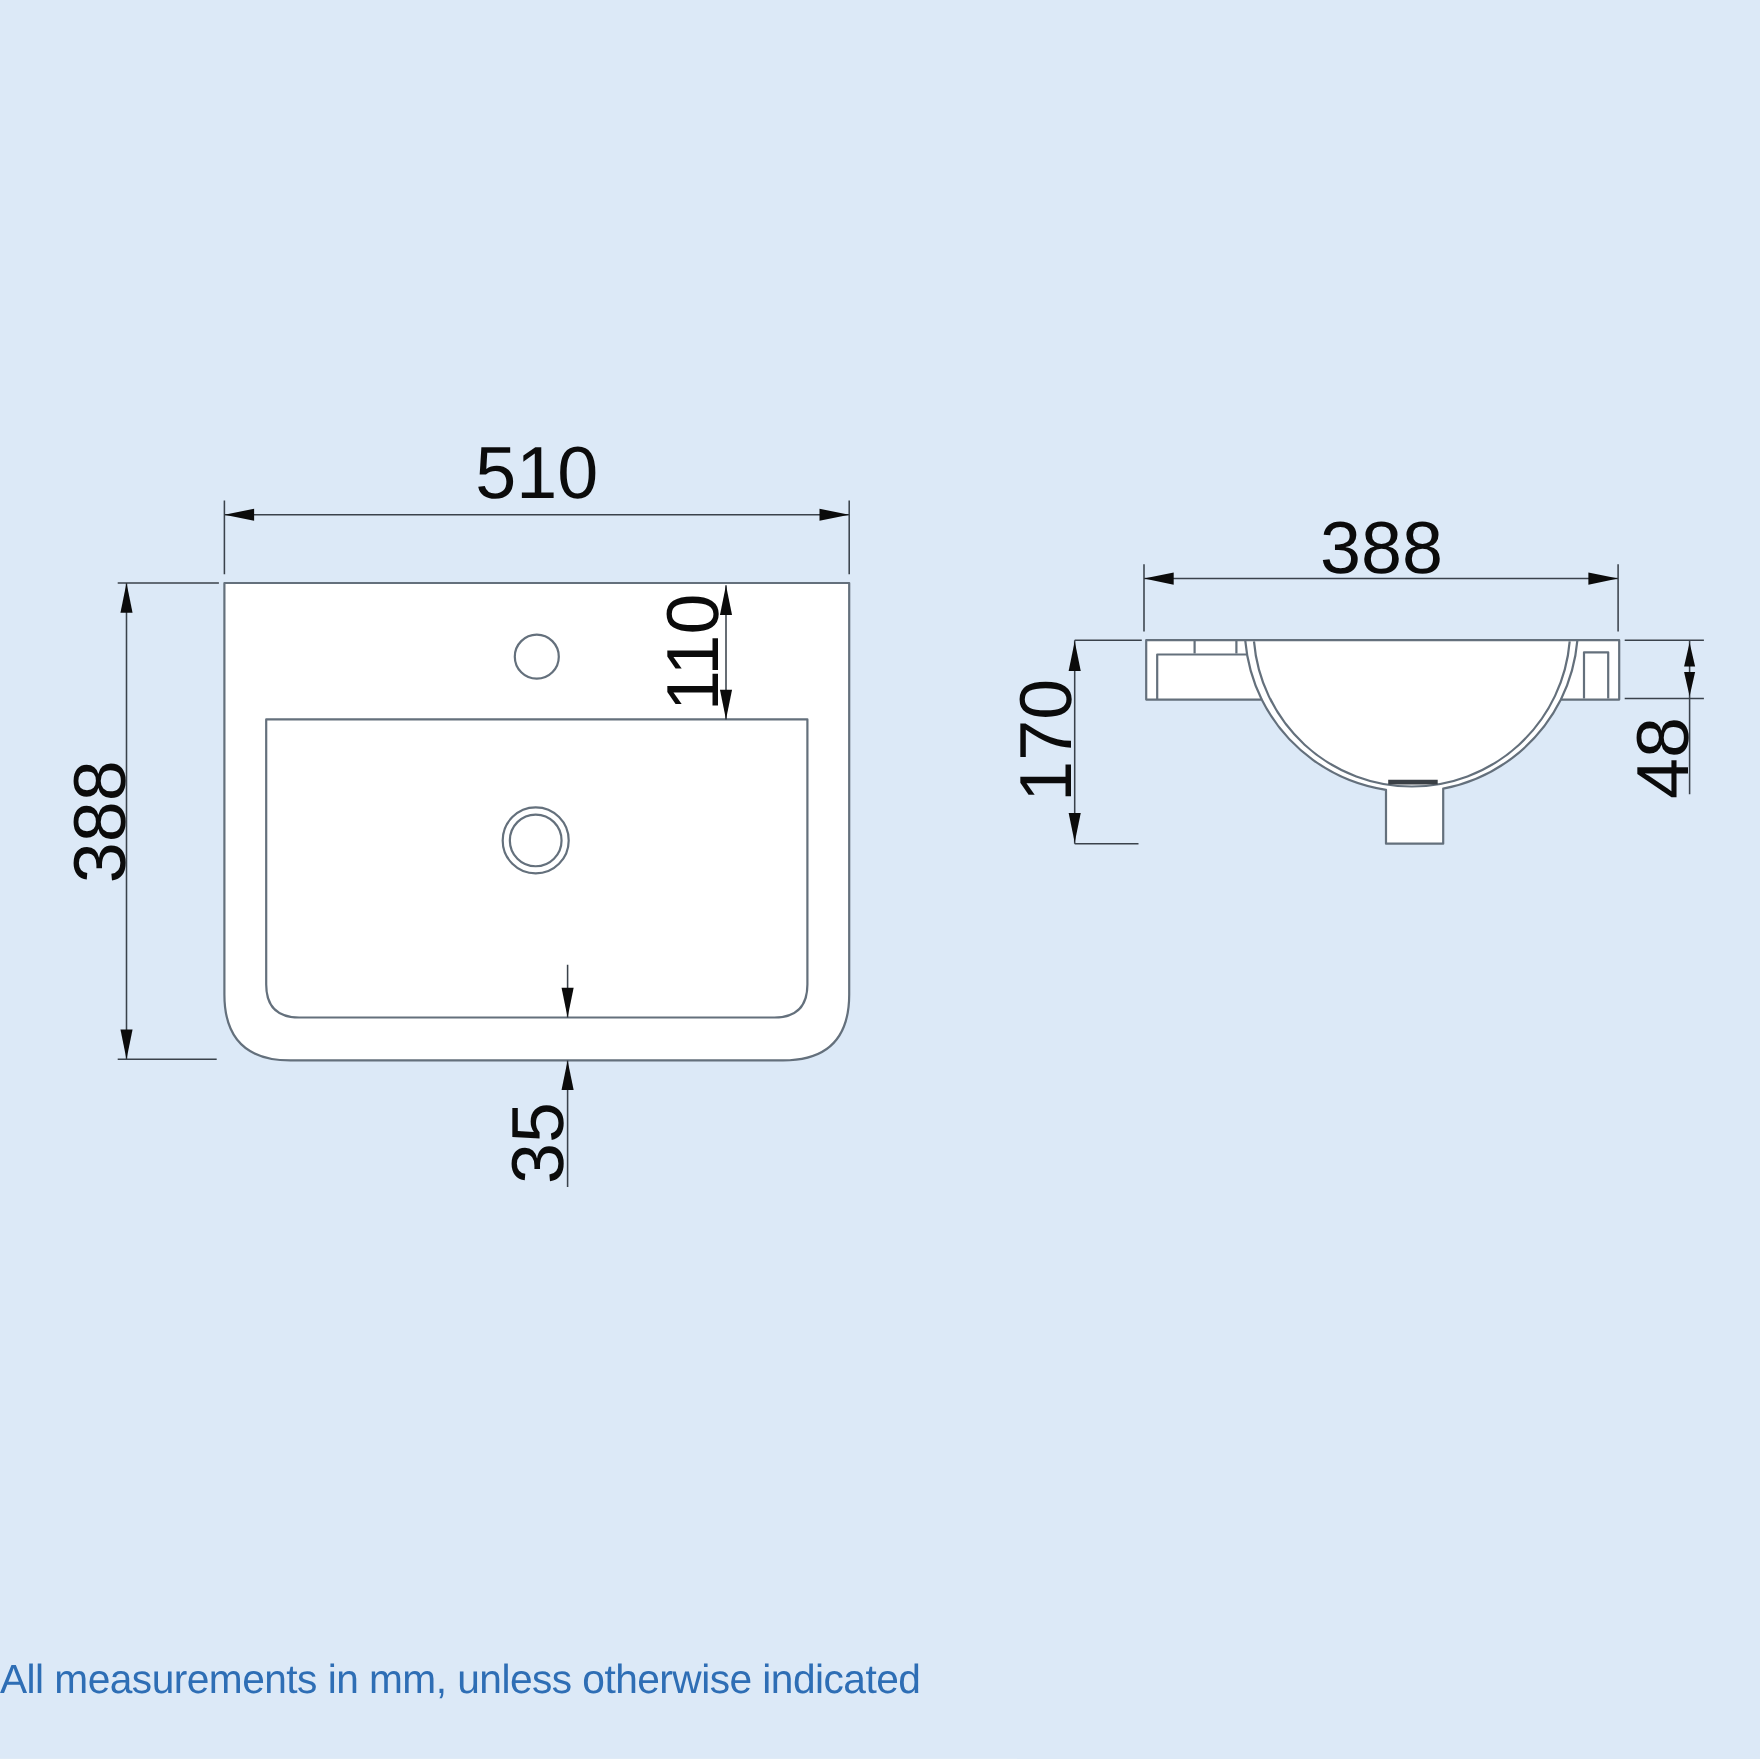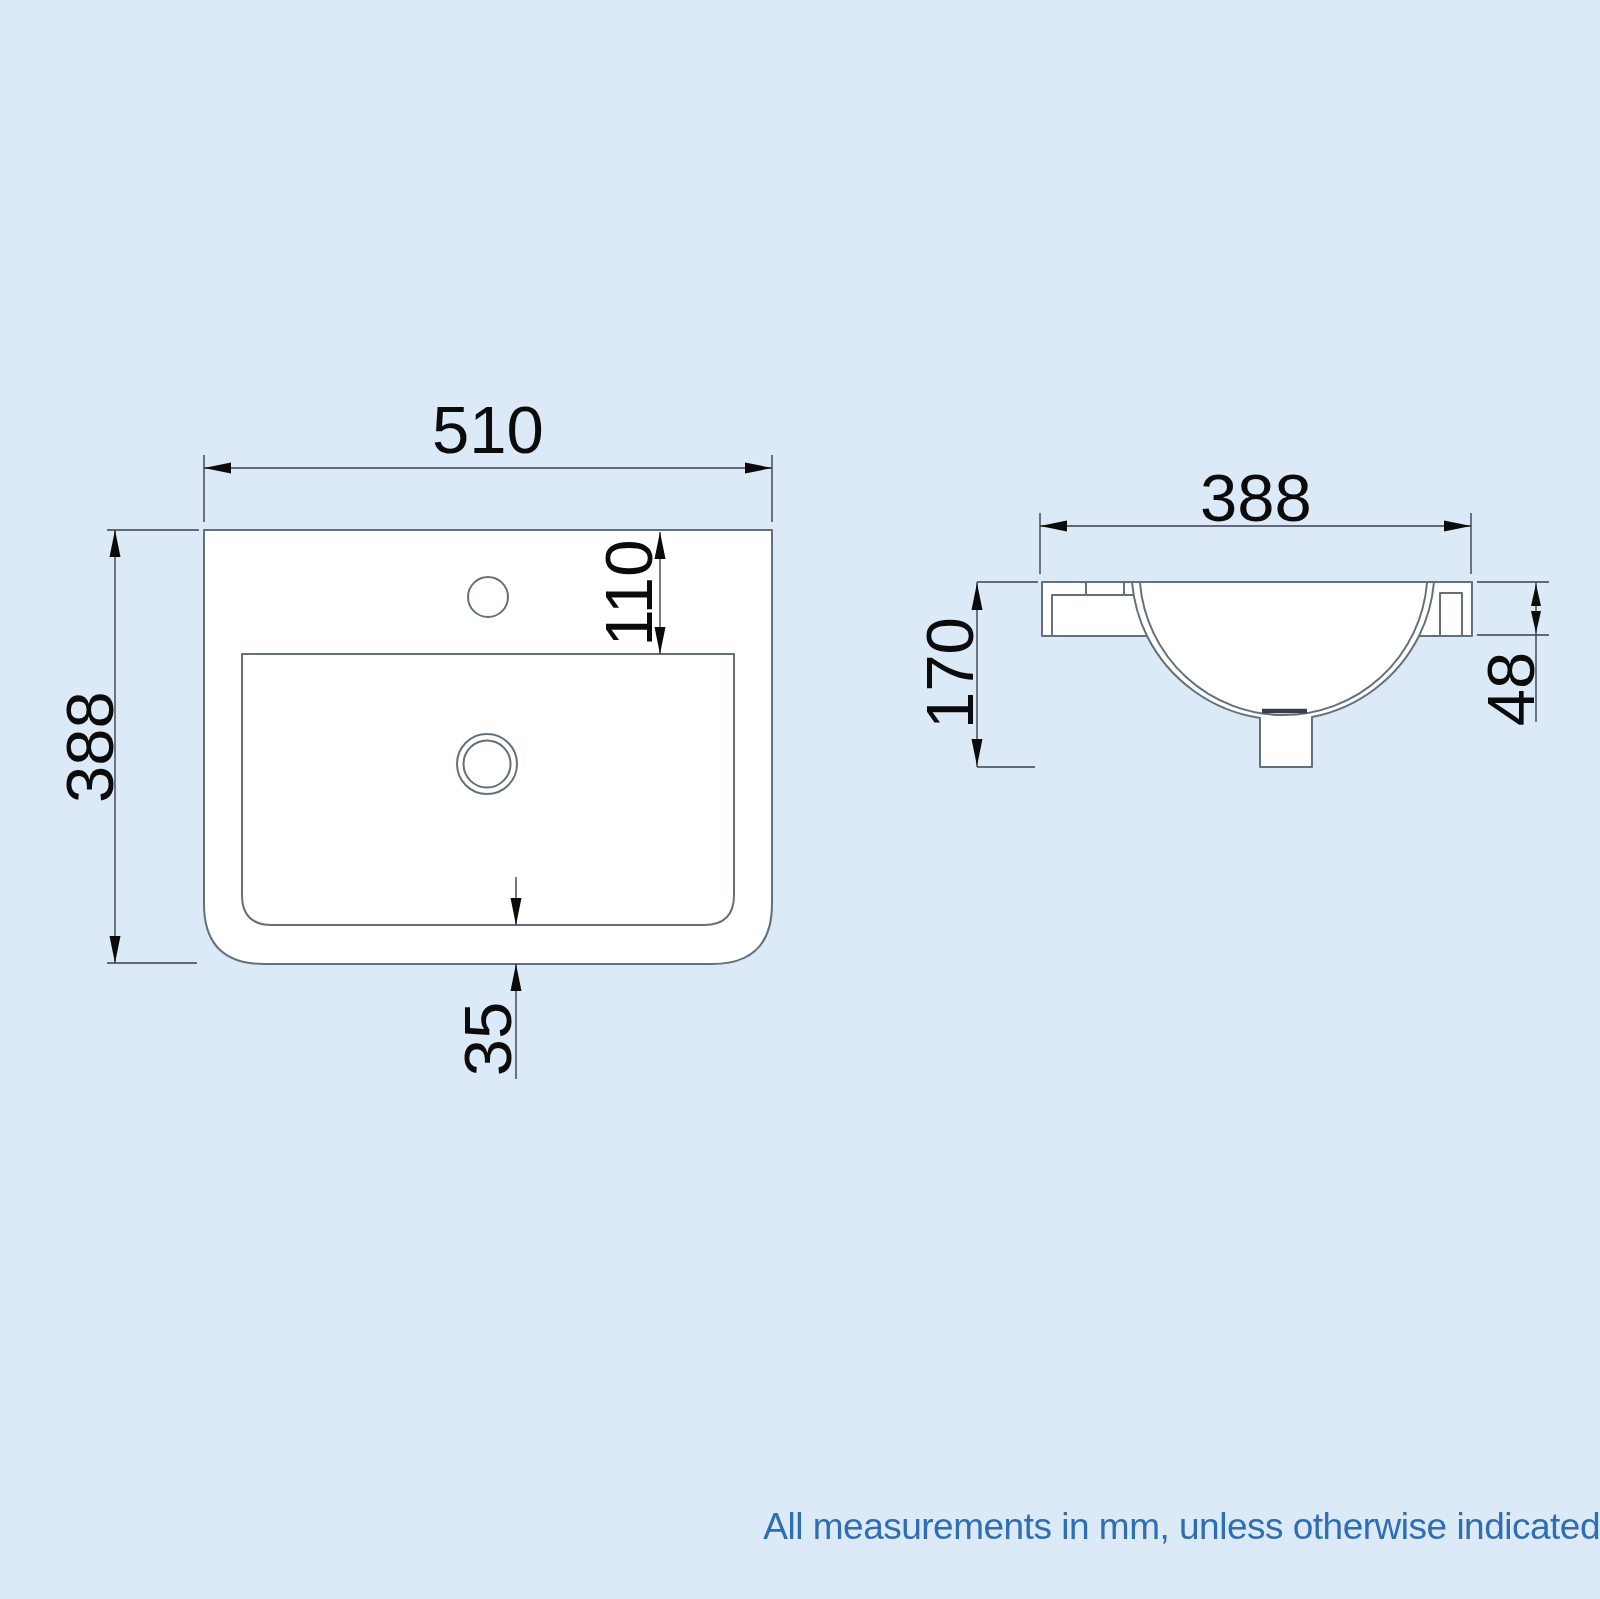--- a/index.html
+++ b/index.html
@@ -12,21 +12,21 @@
   }
   svg{position:absolute;left:0;top:0;}
   .outline{fill:#ffffff;stroke:#64707c;stroke-width:2;stroke-linejoin:round;}
   .iline{fill:none;stroke:#64707c;stroke-width:2;stroke-linejoin:round;}
   .thick{fill:none;stroke:#3a3f45;stroke-width:4.5;}
   .dim{fill:none;stroke:#3a424b;stroke-width:1.4;}
   .arrow{fill:#0b0b0b;stroke:none;}
   .dtext{font-family:"Liberation Sans", sans-serif;font-size:67px;fill:#0b0b0b;}
   .footer{
     position:absolute;left:0;top:1506px;width:100%;
-    text-align:right;
+    text-align:left;
     font-size:37px;letter-spacing:-0.5px;
     color:#2e6eb5;
   }
 </style>
 </head>
 <body>
 
 <div class="page">
   <svg width="1600" height="1599" viewBox="0 0 1600 1599">
 

